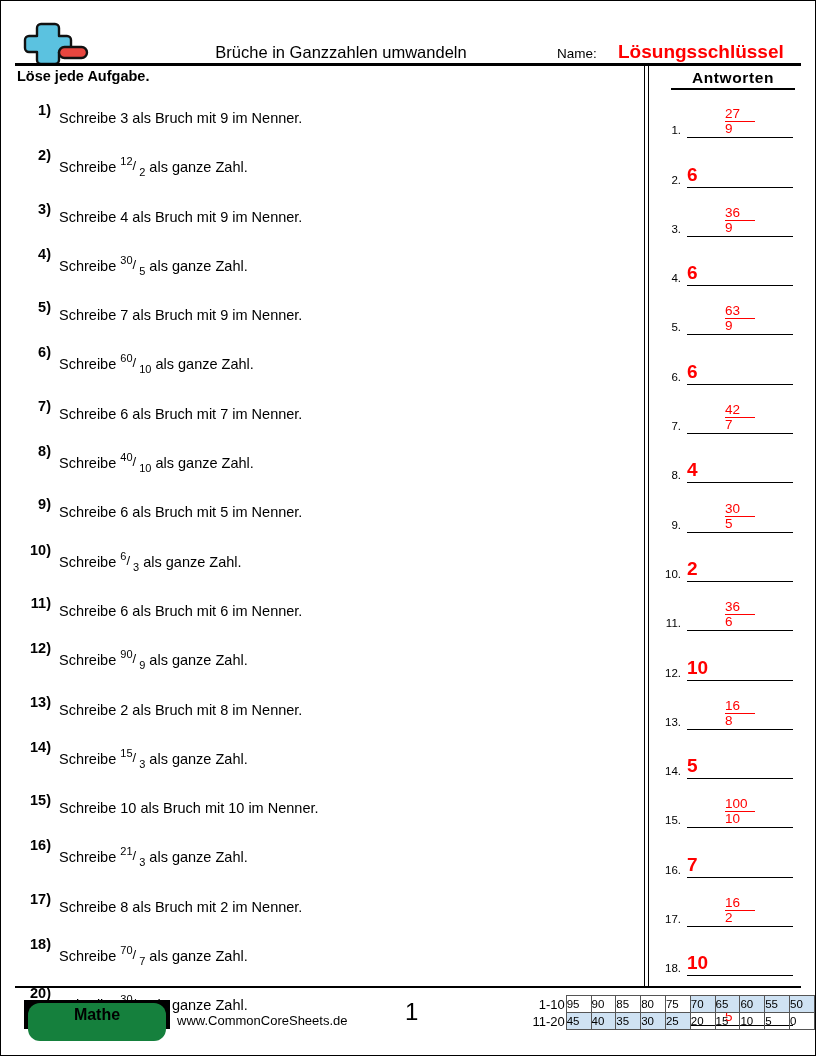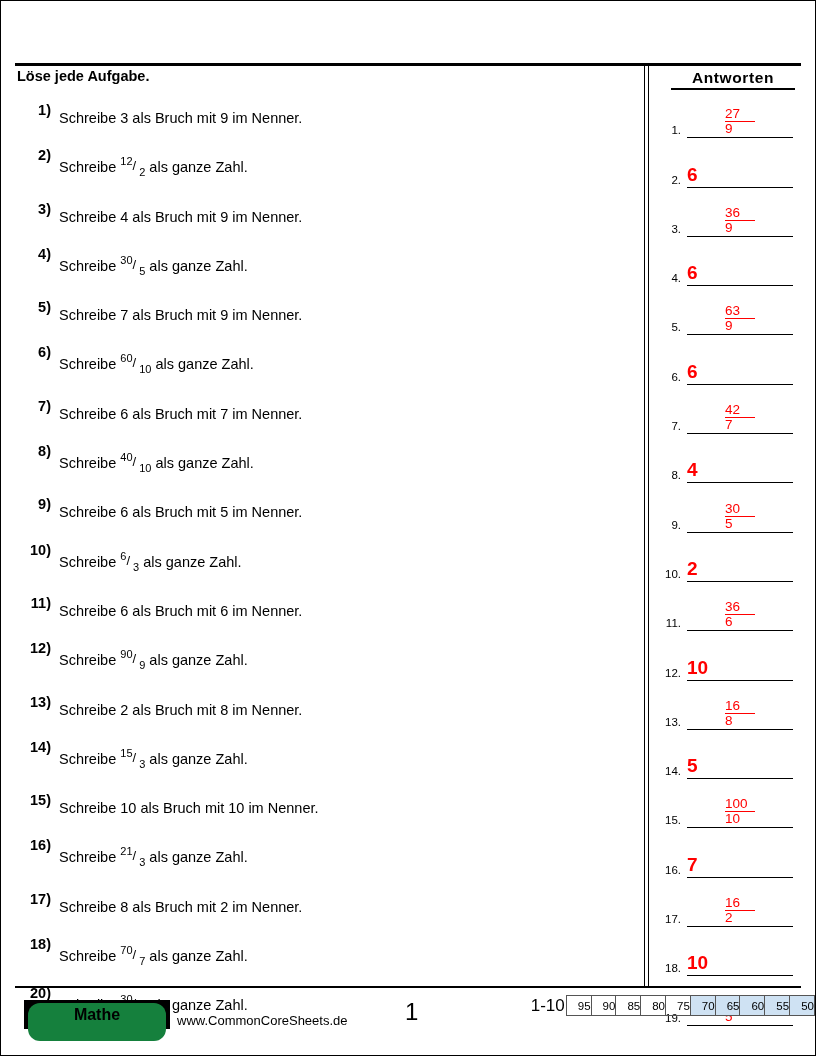--- a/index.html
+++ b/index.html
@@ -269,41 +269,53 @@
     top: 994px;
     font-size: 11.5px;
   }
   .score table {
     border-collapse: collapse;
   }
   .score td {
     border: 1px solid #555555;
     width: 24px;
     height: 16px;
-    text-align: right;
+    text-align: left;
     vertical-align: middle;
     font-size: 11.5px;
     padding: 0;
   }
   .score td.rl {
     border: none;
     width: 36px;
     text-align: right;
     padding-right: 1px;
-    font-size: 17px;
+    font-size: 13px;
   }
   .score td.hl {
     background: #cfe2f3;
   }
 </style>
 </head>
 <body>
 
 <div class="page">
 
+  <div class="header">
+    <div class="logo">
+      <svg width="72" height="42" viewBox="0 0 72 42" xmlns="http://www.w3.org/2000/svg">
+        <path d="M22 3 h14 a4 4 0 0 1 4 4 v8 h8 a4 4 0 0 1 4 4 v8 a4 4 0 0 1 -4 4 h-8 v8 a4 4 0 0 1 -4 4 h-14 a4 4 0 0 1 -4 -4 v-8 h-8 a4 4 0 0 1 -4 -4 v-8 a4 4 0 0 1 4 -4 h8 v-8 a4 4 0 0 1 4 -4 z" fill="#5bc2e0" stroke="#111111" stroke-width="2.4" stroke-linejoin="round"></path>
+        <rect x="40" y="26" width="28" height="11" rx="5.5" fill="#e8463f" stroke="#111111" stroke-width="2.4"></rect>
+      </svg>
+    </div>
+
+    <div class="doc-title">Brüche in Ganzzahlen umwandeln</div>
+    <div class="name-label">Name:</div>
+    <div class="answer-key">Lösungsschlüssel</div>
+  </div>
 
   <div class="rule-top"></div>
   <div class="instructions">Löse jede Aufgabe.</div>
 
   <div class="divider">
     <i class="a"></i>
       <i class="b"></i>
   </div>
 
   <div class="problems" id="problems">
@@ -536,17 +548,30 @@
             <td class="">90</td>
             <td class="">85</td>
             <td class="">80</td>
             <td class="">75</td>
             <td class="hl">70</td>
             <td class="hl">65</td>
             <td class="hl">60</td>
             <td class="hl">55</td>
             <td class="hl">50</td>
           </tr>
+          <tr>
+            <td class="rl">11-20</td>
+            <td class="hl">45</td>
+            <td class="hl">40</td>
+            <td class="hl">35</td>
+            <td class="hl">30</td>
+            <td class="hl">25</td>
+            <td class="">20</td>
+            <td class="">15</td>
+            <td class="">10</td>
+            <td class="">5</td>
+            <td class="">0</td>
+          </tr>
         </tbody>
       </table>
   </div>
 
 </div>
 
 </body></html>

